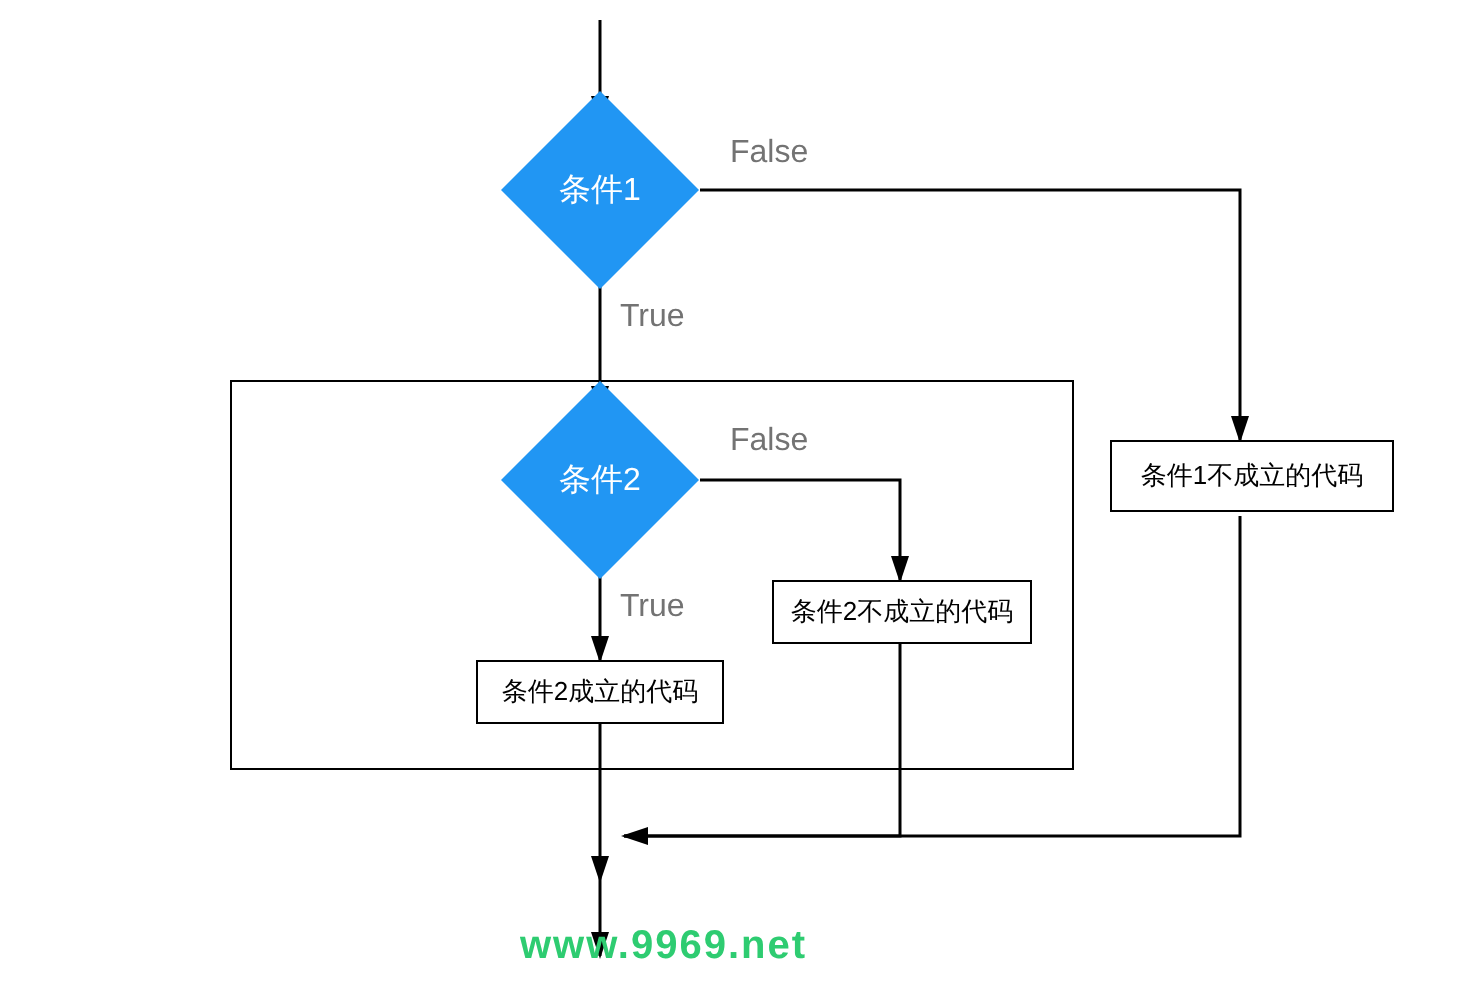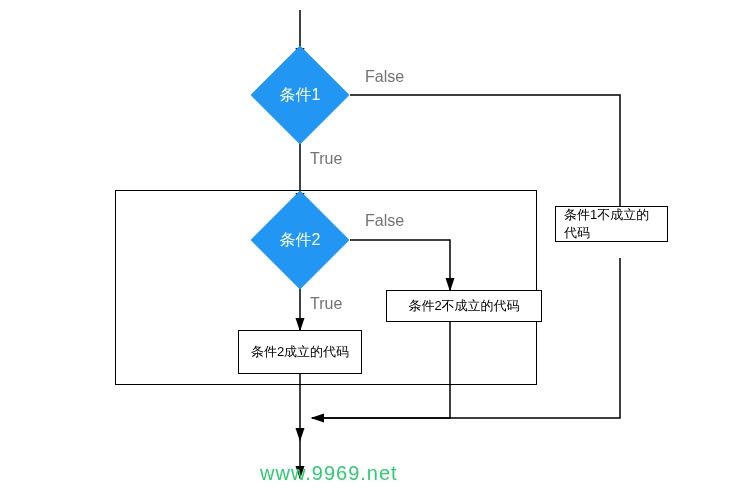--- a/index.html
+++ b/index.html
@@ -2,21 +2,21 @@
 <html><head>
   <meta charset="utf-8">
   <style>
     * { box-sizing: border-box; margin: 0; padding: 0; }
     body { font-family: Arial, "Microsoft YaHei", sans-serif; background: #fff; }
     .canvas { position: relative; width: 742px; height: 500px; }
     .diamond { position: absolute; background: #2196f3; color: #fff; display: flex; align-items: center; justify-content: center; font-size: 16px; }
     .box { position: absolute; border: 1px solid #000; background: #fff; display: flex; align-items: center; justify-content: center; font-size: 13px; padding: 4px 8px; }
     .container-box { position: absolute; border: 1.5px solid #000; background: transparent; }
     .label { position: absolute; font-size: 16px; color: #737373; }
-    .watermark { position: absolute; font-size: 20px; color: #2ecc71; letter-spacing: 1px; }
+    .watermark { position: absolute; font-size: 20px; color: #2ecc71; letter-spacing: 1px; font-weight: bold; }
     svg.lines { position: absolute; top: 0; left: 0; width: 742px; height: 500px; }
   </style>
 </head>
 <body>
 
 <div class="canvas">
 
   <svg class="lines">
     <defs>
       <marker id="arrow" markerWidth="10" markerHeight="10" refX="8" refY="3" orient="auto">
@@ -52,27 +52,27 @@
 
   <div class="container-box" style="left:115px; top:190px; width:422px; height:195px;"></div>
 
   <div class="diamond" style="left:265px; top:205px; width:70px; height:70px; transform:rotate(45deg);">
     <span style="transform:rotate(-45deg);">条件2</span>
   </div>
 
   <div class="label" style="left:365px; top:212px;">False</div>
   <div class="label" style="left:310px; top:295px;">True</div>
 
-  <div class="box" style="left:238px; top:330px; width:124px; height:44px;">
+  <div class="box" style="left:238px; top:330px; width:124px; height:32px;">
     <span>条件2成立的代码</span>
   </div>
 
-  <div class="box" style="left:386px; top:290px; width:156px; height:32px;">
+  <div class="box" style="left:386px; top:290px; width:130px; height:32px;">
     <span>条件2不成立的代码</span>
   </div>
 
-  <div class="box" style="left:555px; top:206px; width:113px; height:36px;">
+  <div class="box" style="left:555px; top:220px; width:142px; height:36px;">
     <span>条件1不成立的代码</span>
   </div>
 
   <div class="watermark" style="left:260px; top:462px;">www.9969.net</div>
 
 </div>
 
 </body></html>

